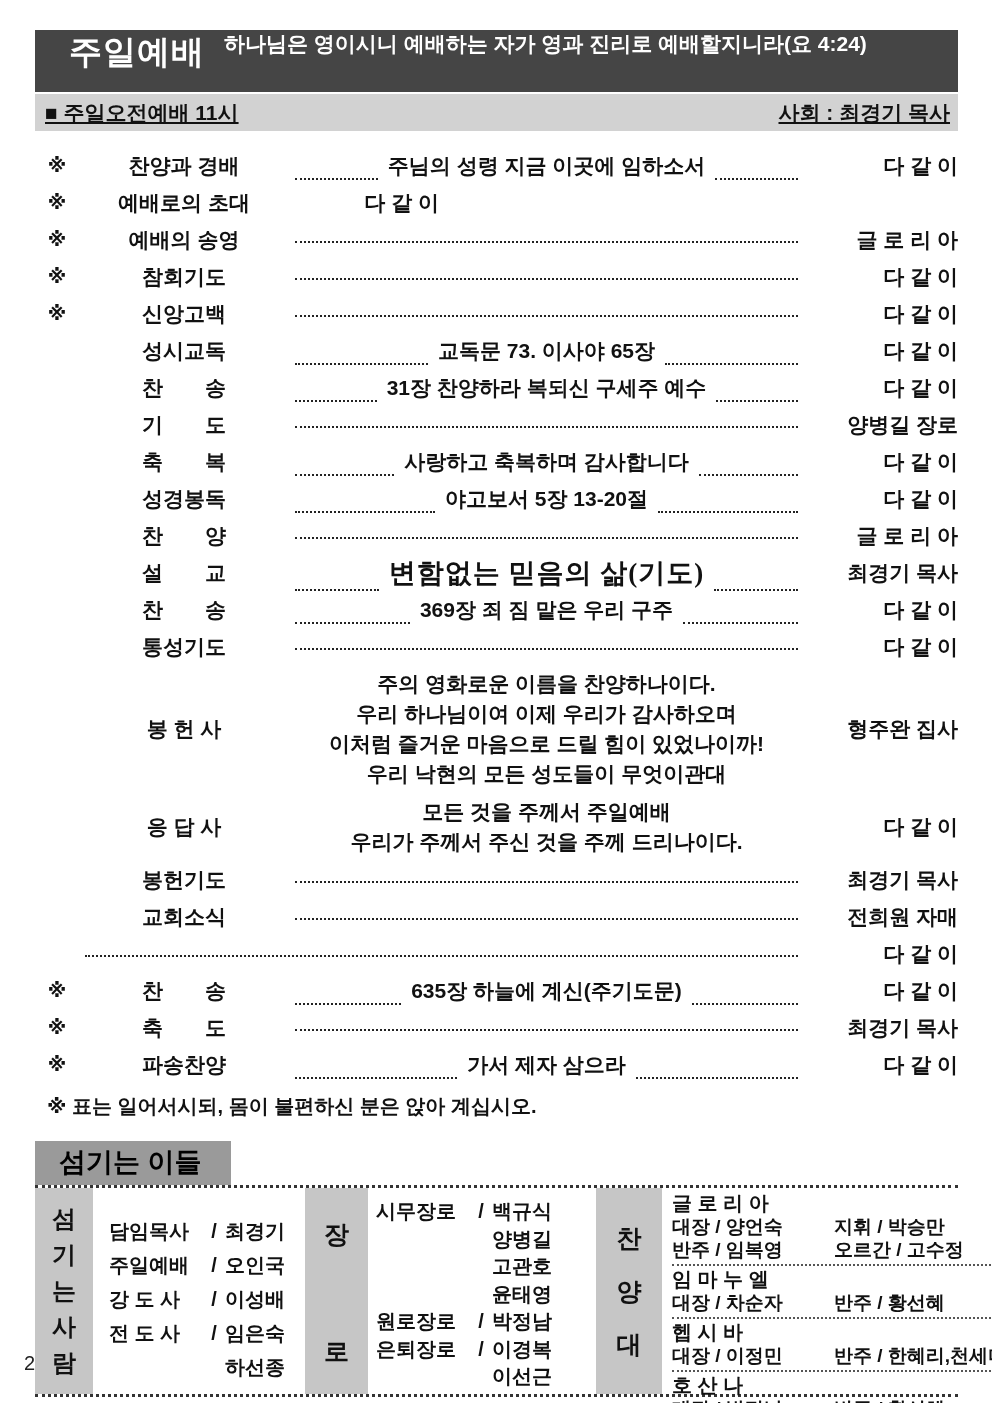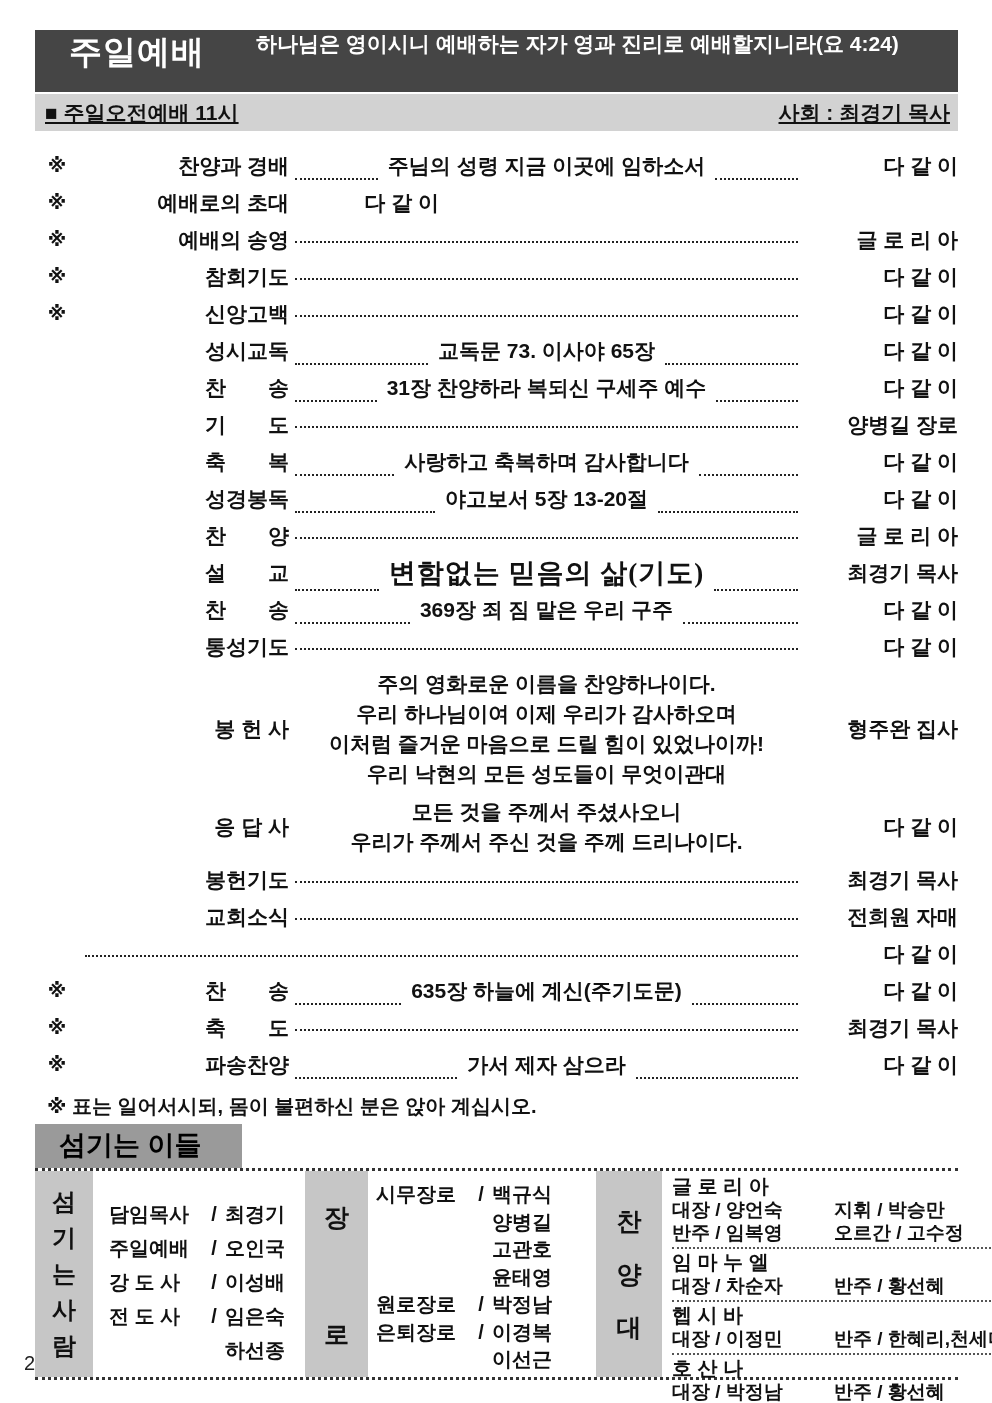--- a/index.html
+++ b/index.html
@@ -13,48 +13,48 @@
     font-family:"Liberation Sans","DejaVu Sans",sans-serif;
     color:var(--ink);
   }
   .page{padding:30px 34px 0 35px;}
   
   .hdr{
     background:var(--header-bg);color:var(--header-fg);
     height:62px;display:flex;align-items:flex-start;padding:0 14px 0 34px;
   }
   .hdr .title{font-size:33px;font-weight:bold;letter-spacing:1px;white-space:pre;}
-  .hdr .verse{font-size:21px;font-weight:bold;margin-left:51px;white-space:pre;}
+  .hdr .verse{font-size:21px;font-weight:bold;margin-left:19px;white-space:pre;}
   .subhdr{
     background:var(--subheader-bg);height:37px;margin-top:2px;
     display:flex;align-items:center;justify-content:space-between;padding:0 8px 0 10px;
     font-size:21px;font-weight:bold;text-decoration:underline;
   }
   .subhdr span{white-space:pre;}
   
   .order{margin-top:16px;}
   .row{display:flex;align-items:center;min-height:37px;}
   .row .mark{width:44px;text-align:center;font-size:19px;font-weight:bold;flex:none;}
   .row .label{
-    width:210px;flex:none;text-align:right;font-size:21px;font-weight:bold;white-space:pre;
+    width:210px;flex:none;text-align:center;font-size:21px;font-weight:bold;white-space:pre;
   }
   .row .mid{flex:1;display:flex;align-items:flex-end;min-width:0;padding:0 10px 0 6px;}
   .leader{flex:1;height:0;border-top:2px dotted #222;margin-top:4px;min-width:10px;}
   .row .content{font-size:21px;font-weight:bold;white-space:pre;padding:0 10px;}
   .row .content.sermon{
     font-family:"Liberation Serif","DejaVu Serif",serif;
     font-size:27px;letter-spacing:1px;
   }
   .row .blocklines{flex:1;text-align:center;font-size:21px;font-weight:bold;line-height:30px;padding:4px 0;}
   .row .by{width:150px;flex:none;text-align:right;font-size:21px;font-weight:bold;white-space:pre;}
   .footnote{margin-top:10px;font-size:20px;font-weight:bold;padding-left:12px;white-space:pre;}
   
   .section-title{
     display:inline-block;background:var(--titlebox-bg);color:#000;
-    font-size:27px;font-weight:bold;padding:3px 40px 5px 24px;margin-top:4px;white-space:pre;
+    font-size:27px;font-weight:bold;padding:3px 29px 5px 24px;margin-top:21px;white-space:pre;
   }
   .servants{
     margin-top:0;border-top:3px dotted #333;border-bottom:3px dotted #333;
     display:flex;height:212px;
   }
   .vcell{
     background:var(--cell-gray);display:flex;flex-direction:column;align-items:center;
     font-weight:bold;flex:none;
   }
   .vcell div{line-height:1;}
@@ -228,21 +228,21 @@
             <div>우리 낙현의 모든 성도들이 무엇이관대</div>
           </div>
         </div>
         <span class="by">형주완 집사</span>
       </div>
       <div class="row">
         <span class="mark"></span>
         <span class="label">응 답 사</span>
         <div class="mid">
           <div class="blocklines">
-            <div>모든 것을 주께서 주셨사오니</div>
+            <div>모든 것을 주께서 주일예배</div>
             <div>우리가 주께서 주신 것을 주께 드리나이다.</div>
           </div>
         </div>
         <span class="by">다 같 이</span>
       </div>
       <div class="row">
         <span class="mark"></span>
         <span class="label">봉헌기도</span>
         <div class="mid">
           <div class="leader"></div>

